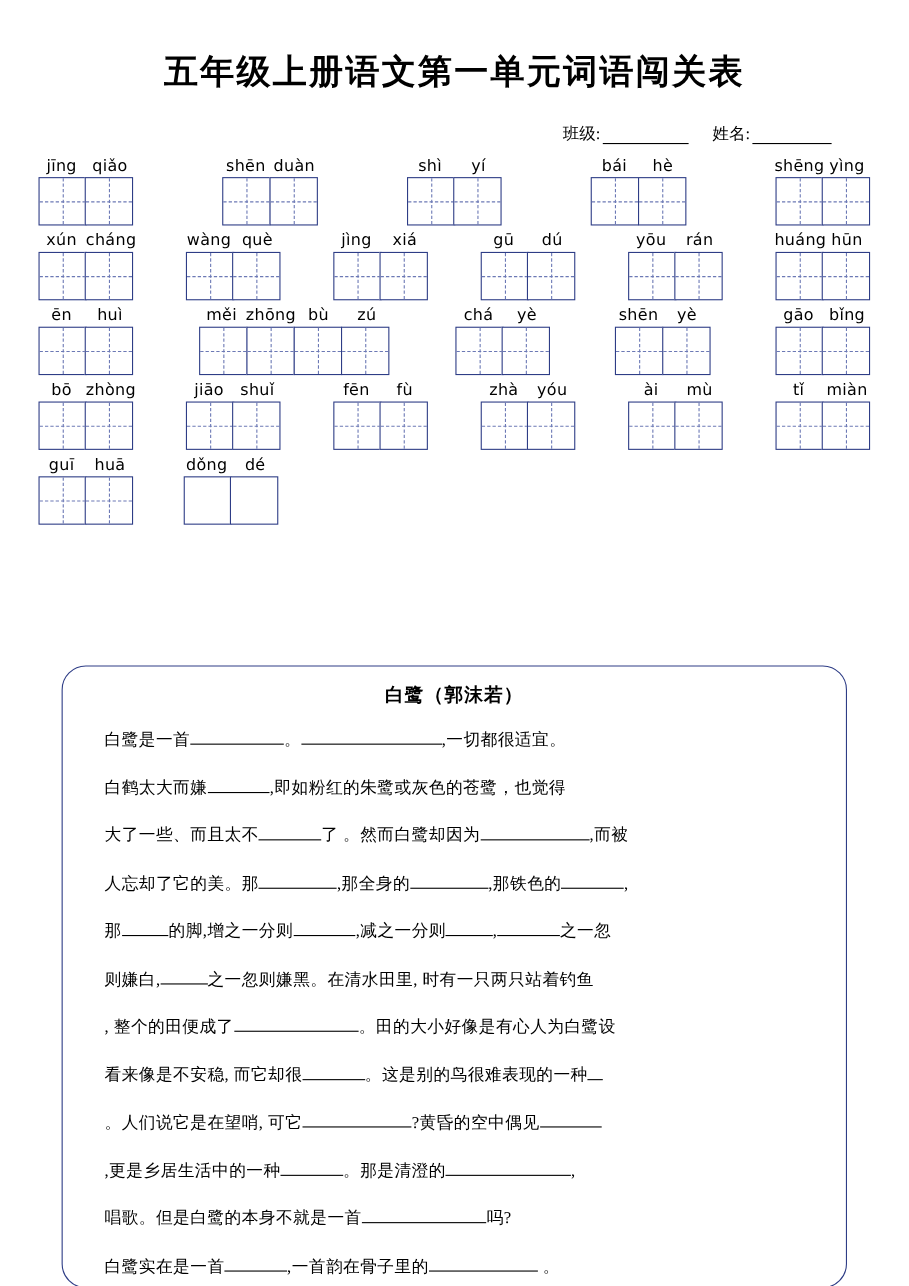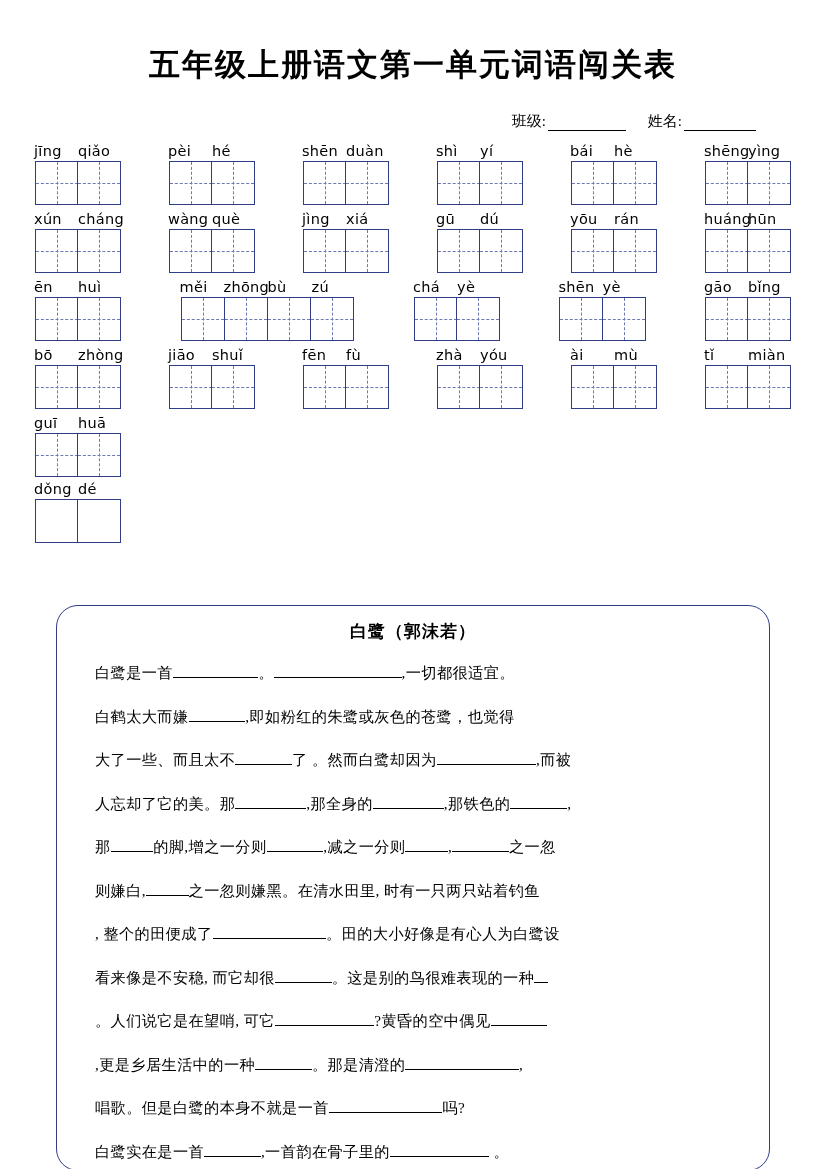--- a/index.html
+++ b/index.html
@@ -76,20 +76,21 @@
     display: flex;
     font-family: "DejaVu Sans", sans-serif;
     font-size: 14.5px;
     letter-spacing: 0.3px;
     margin-bottom: 2px;
     height: 20px;
     align-items: flex-end;
   }
   .pinyin span {
     width: 44px;
+    text-align: center;
     display: inline-block;
   }
   .boxes {
     display: flex;
   }
   .cell {
     width: 44px;
     height: 44px;
     border: 1.1px solid #2e3d86;
     box-sizing: border-box;
@@ -178,30 +179,20 @@
             <span>jīng</span>
             <span>qiǎo</span>
           </div>
           <div class="boxes">
             <div class="cell"></div>
             <div class="cell"></div>
           </div>
         </div>
         <div class="word">
           <div class="pinyin">
-            <span>pèi</span>
-            <span>hé</span>
-          </div>
-          <div class="boxes">
-            <div class="cell"></div>
-            <div class="cell"></div>
-          </div>
-        </div>
-        <div class="word">
-          <div class="pinyin">
             <span>shēn</span>
             <span>duàn</span>
           </div>
           <div class="boxes">
             <div class="cell"></div>
             <div class="cell"></div>
           </div>
         </div>
         <div class="word">
           <div class="pinyin">
@@ -407,21 +398,21 @@
           <div class="pinyin">
             <span>tǐ</span>
             <span>miàn</span>
           </div>
           <div class="boxes">
             <div class="cell"></div>
             <div class="cell"></div>
           </div>
         </div>
       </div>
-      <div class="row" style="justify-content: flex-start; flex-direction: column;">
+      <div class="row" style="justify-content: flex-start;">
         <div class="word" style="margin-right: 44px;">
           <div class="pinyin">
             <span>guī</span>
             <span>huā</span>
           </div>
           <div class="boxes">
             <div class="cell"></div>
             <div class="cell"></div>
           </div>
         </div>

